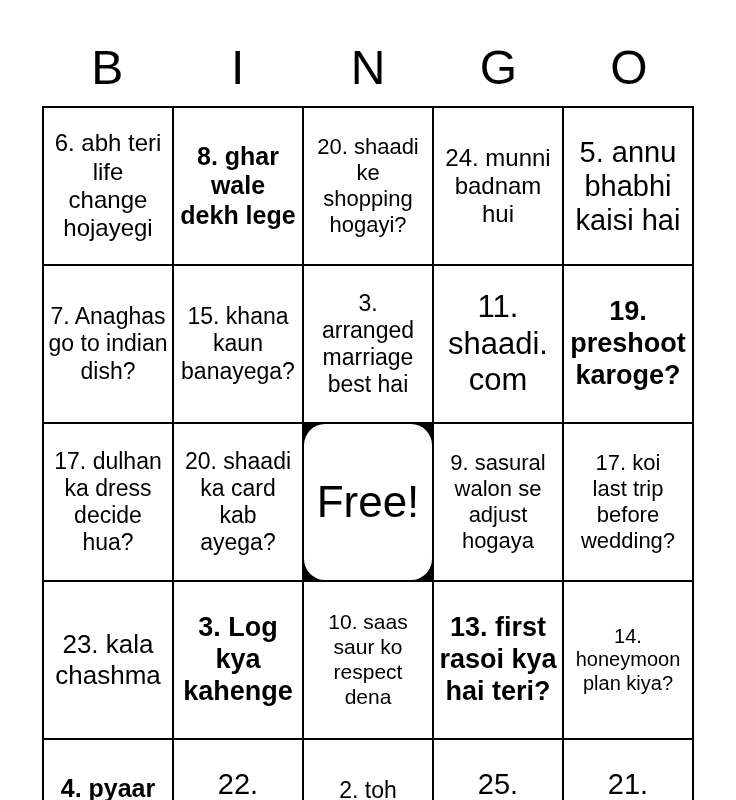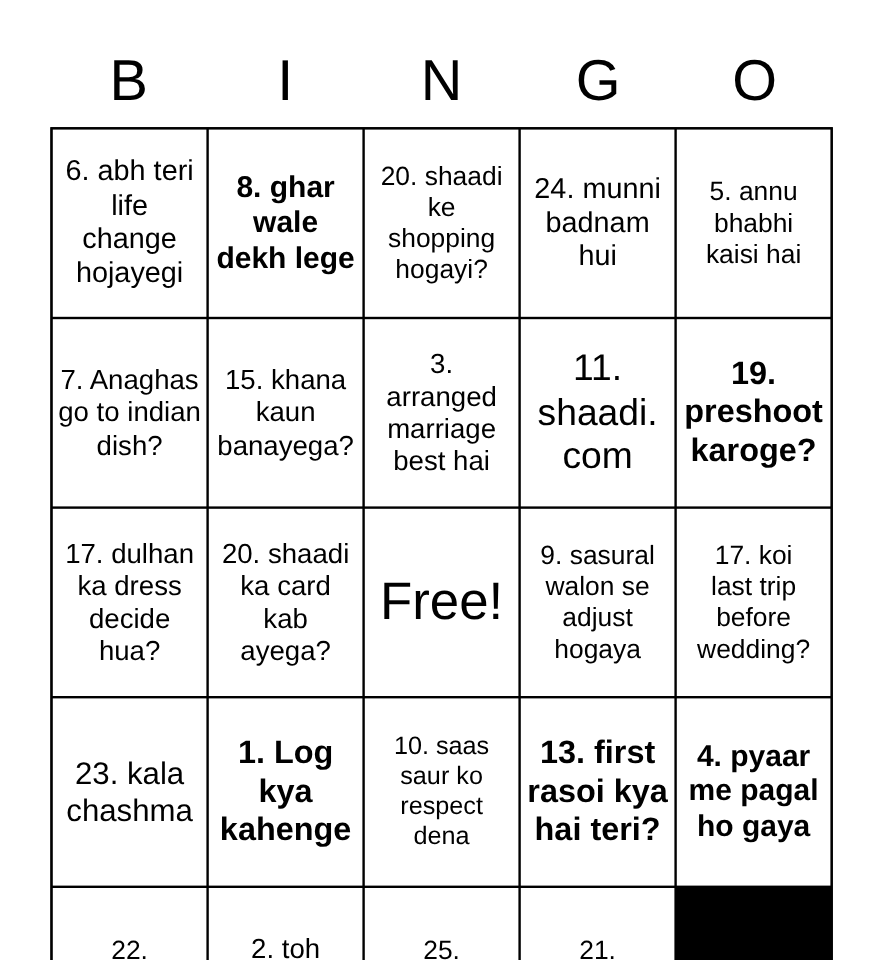--- a/index.html
+++ b/index.html
@@ -55,23 +55,23 @@
     box-sizing: border-box;
   }
   .fs20 { font-size: 20px; }
   .fs21 { font-size: 21px; }
   .fs22 { font-size: 22px; }
   .fs23 { font-size: 23px; }
   .fs24 { font-size: 24px; }
   .fs25 { font-size: 25px; font-weight: bold; }
   .fs26 { font-size: 26px; }
   .fs27 { font-size: 27px; font-weight: bold; }
-  .fs29 { font-size: 22px; }
+  .fs29 { font-size: 29px; }
   .fs31 { font-size: 31px; }
-  .fs44 { font-size: 44px; }
+  .fs44 { font-size: 44px; border-radius: 21px; }
 </style>
 </head>
 <body>
 
 <div class="card">
 
   <div class="bingo-title">
     <div class="letter">B</div>
     <div class="letter">I</div>
     <div class="letter">N</div>
@@ -129,30 +129,33 @@
 walon se
 adjust
 hogaya</div>
     <div class="cell fs22">17. koi
 last trip
 before
 wedding?</div>
 
     <div class="cell fs26">23. kala
 chashma</div>
-    <div class="cell fs27">1. Log
+    <div class="cell fs27">3. Log
 kya
 kahenge</div>
     <div class="cell fs21">10. saas
 saur ko
 respect
 dena</div>
     <div class="cell fs27">13. first
 rasoi kya
 hai teri?</div>
+    <div class="cell fs20">14.
+honeymoon
+plan kiya?</div>
 
     <div class="cell fs25">4. pyaar
 me pagal
 ho gaya</div>
     <div class="cell fs29">22.
 grooms
 day</div>
     <div class="cell fs23">2. toh
 tum settle
 hogaye</div>

